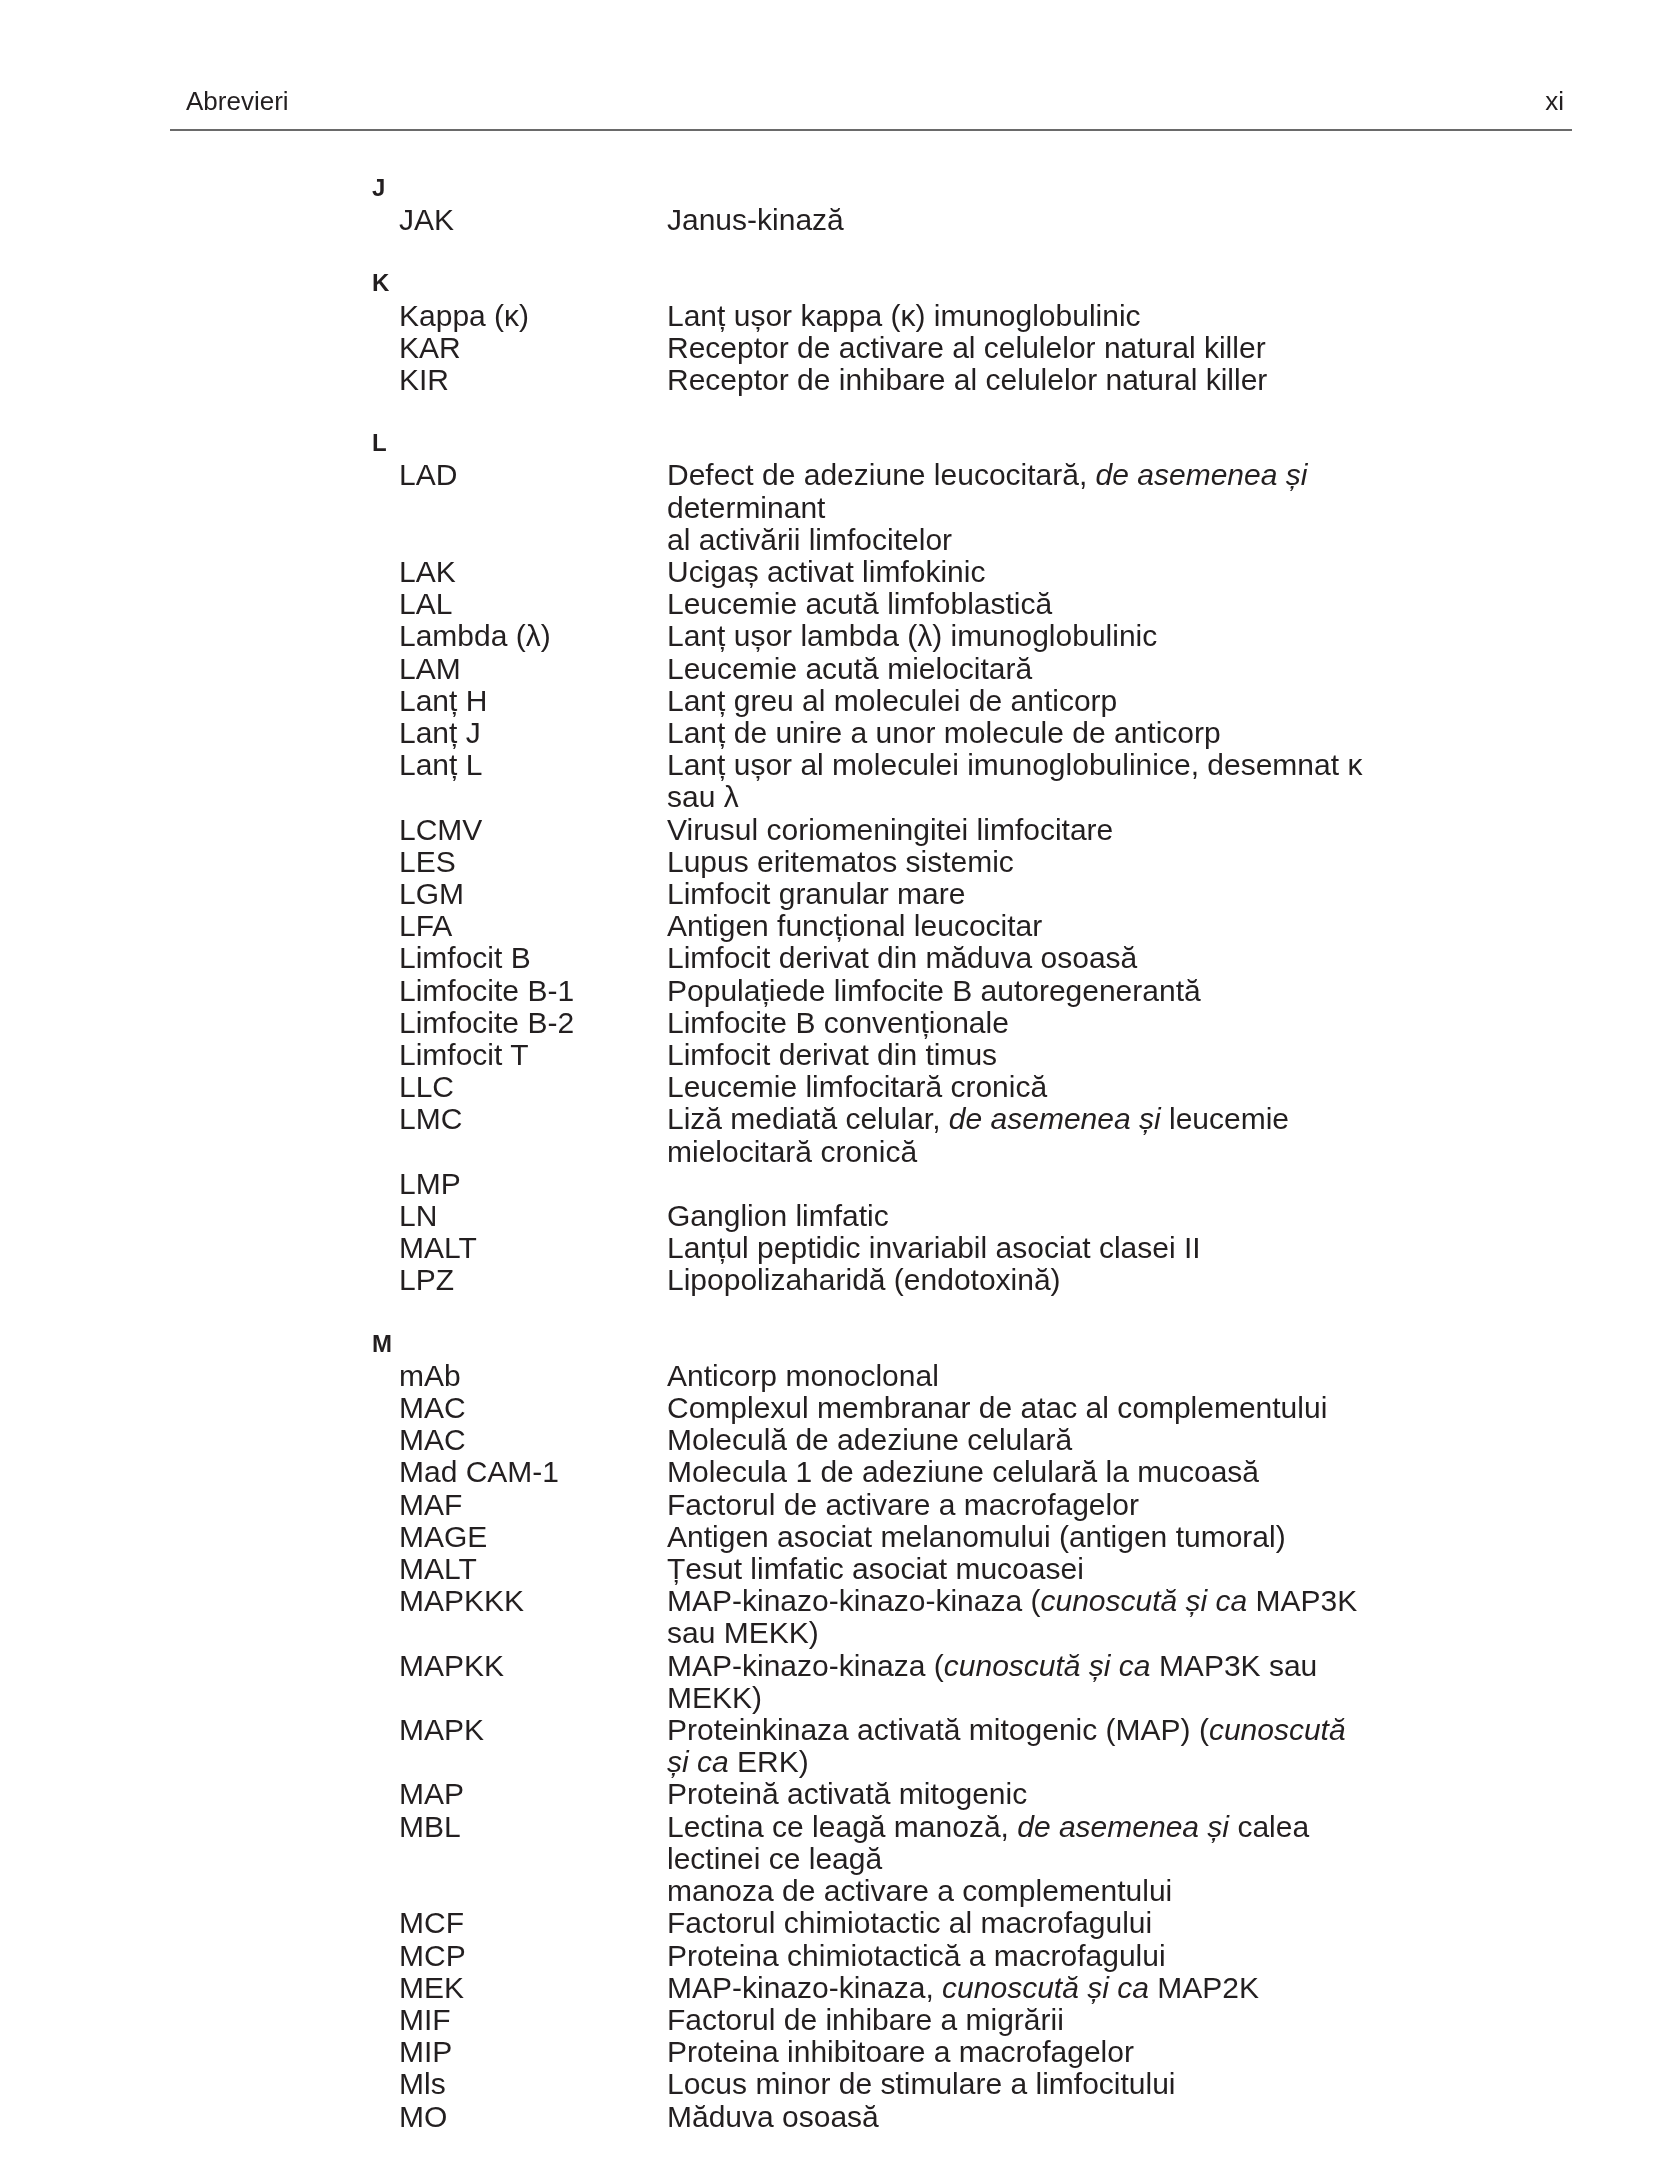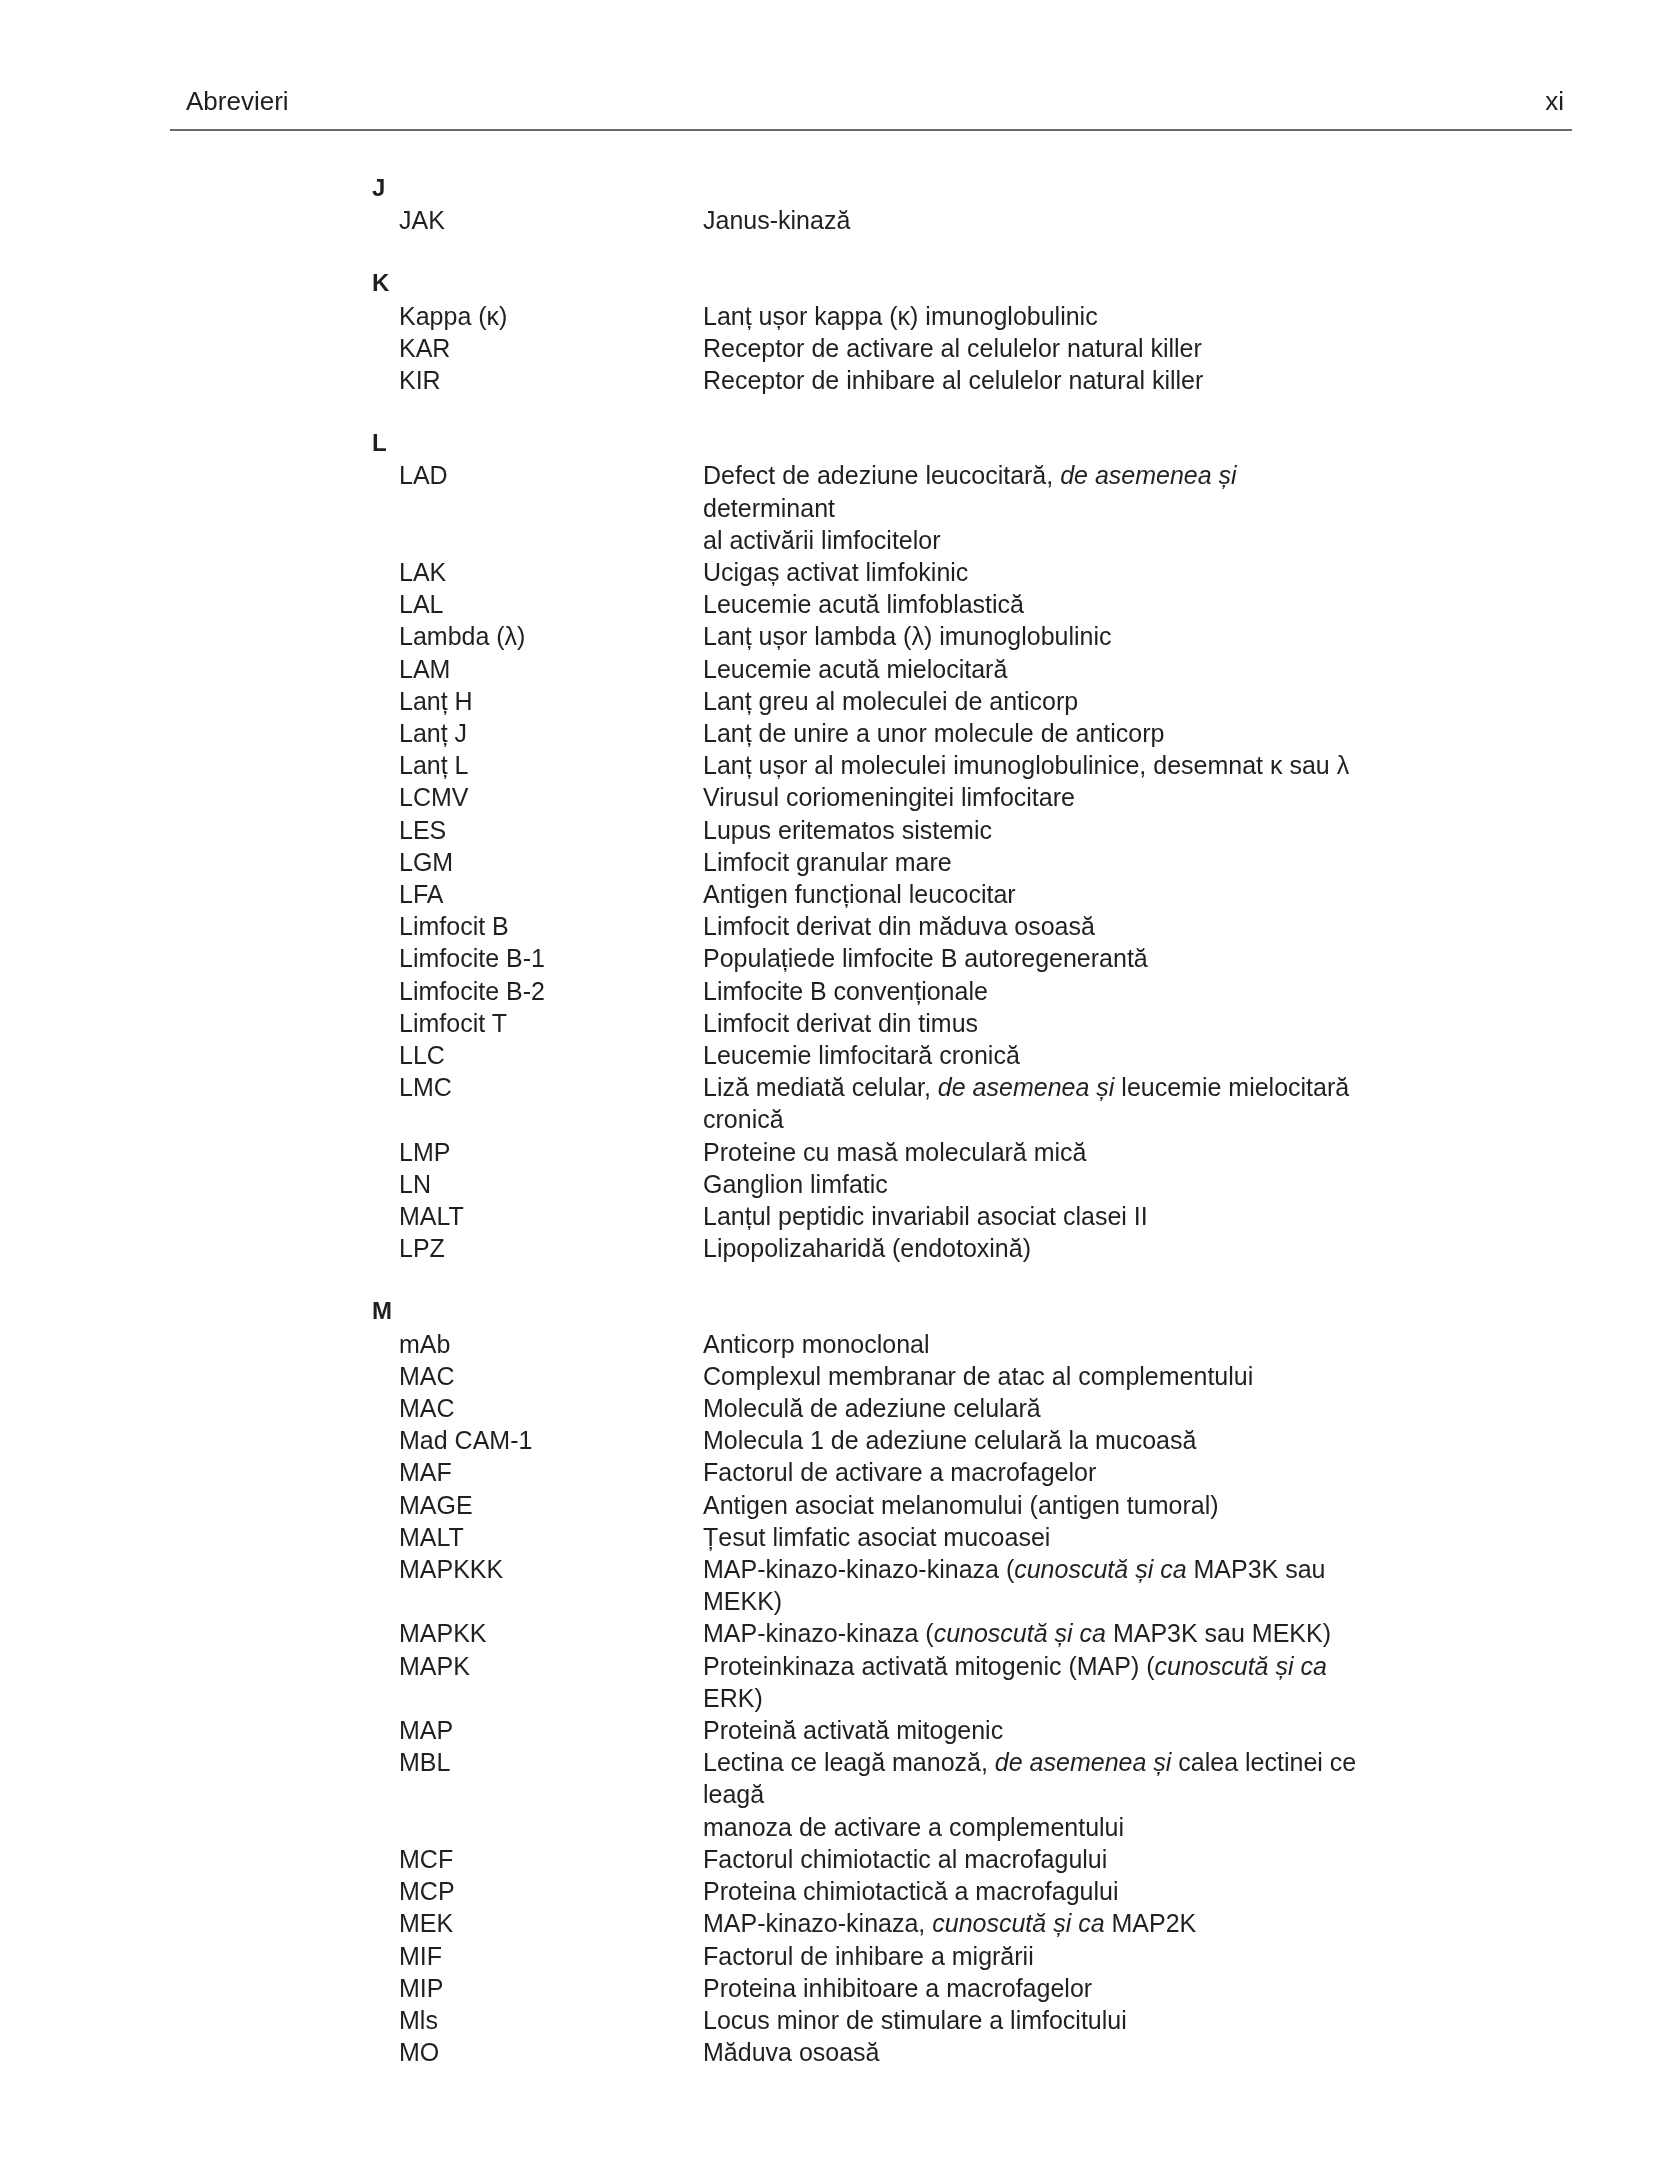--- a/index.html
+++ b/index.html
@@ -5,21 +5,21 @@
   html, body { margin:0; padding:0; background:#ffffff; }
   body { width:1654px; height:2166px; position:relative; overflow:hidden;
          font-family:"Liberation Sans", sans-serif; color:#231f20; }
   .header { position:absolute; left:170px; top:86px; width:1402px; height:44px; }
   .header .title { position:absolute; left:16px; top:0; font-size:26px; }
   .header .page { position:absolute; right:8px; top:0; font-size:26px; }
   .rule { position:absolute; left:170px; top:129px; width:1402px; height:2px; background:#6a6a6a; }
   .content { position:absolute; left:372px; top:172px; width:1000px; }
   .section { margin-bottom:31px; }
   .letter { font-weight:bold; font-size:24px; line-height:32.2px; height:32.2px; }
-  .row { display:flex; font-size:25px; line-height:32.2px;gap:36px; }
+  .row { display:flex; font-size:30px; line-height:32.2px; }
   .term { width:229px; padding-left:27px; flex:none; }
   .def { flex:1; white-space:pre-wrap;margin-left:39px; }
   .def i { }
 </style>
 </head>
 <body>
 
 <div class="header">
   <span class="title">Abrevieri</span>
   <span class="page">xi</span>
@@ -119,21 +119,20 @@
       <div class="row">
         <div class="term">LLC</div>
         <div class="def"><span>Leucemie limfocitară cronică</span></div>
       </div>
       <div class="row">
         <div class="term">LMC</div>
         <div class="def"><span>Liză mediată celular, </span><i>de asemenea și</i><span> leucemie mielocitară cronică</span></div>
       </div>
       <div class="row">
         <div class="term">LMP</div>
-        <div class="def"><span>Proteine cu masă moleculară mică</span></div>
       </div>
       <div class="row">
         <div class="term">LN</div>
         <div class="def"><span>Ganglion limfatic</span></div>
       </div>
       <div class="row">
         <div class="term">MALT</div>
         <div class="def"><span>Lanțul peptidic invariabil asociat clasei II</span></div>
       </div>
       <div class="row">

